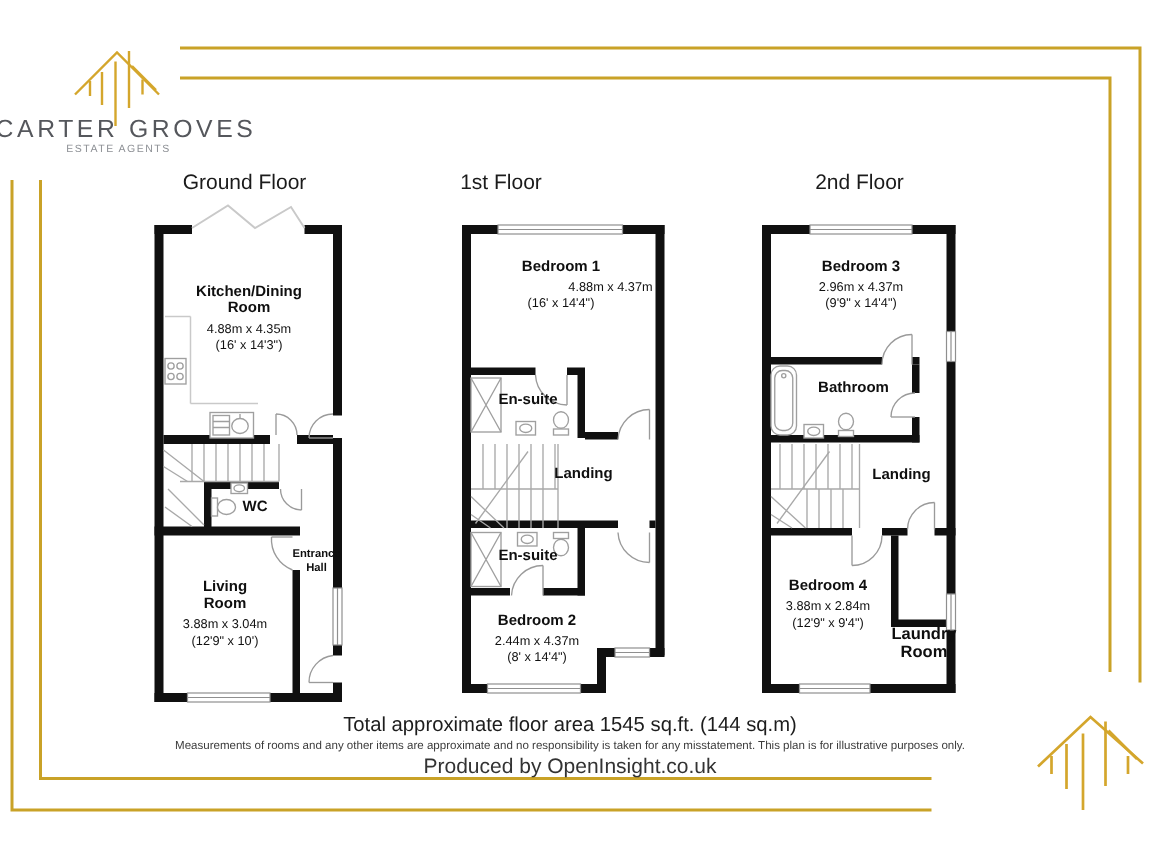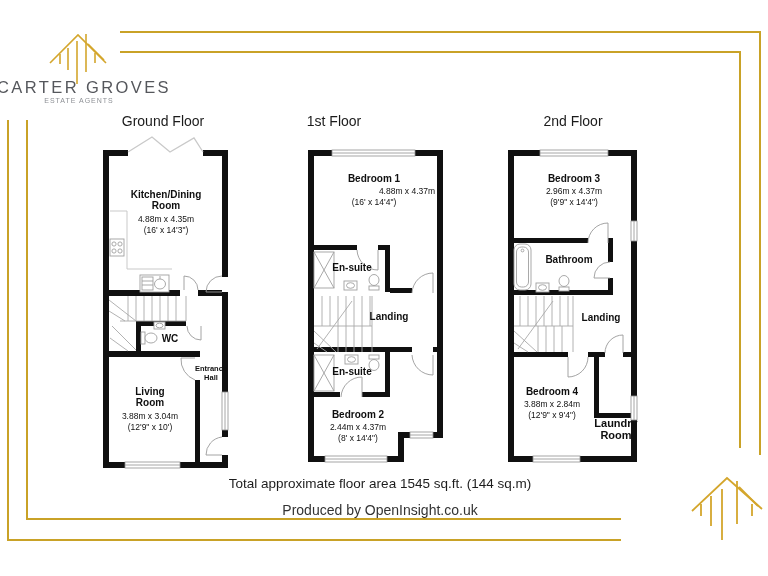--- a/index.html
+++ b/index.html
@@ -280,15 +280,16 @@
   <div class="abs center rdim" style="left:574px;top:191px;">2.96m x 4.37m</div>
   <div class="abs center rdim" style="left:574px;top:202px;">(9'9" x 14'4")</div>
   <div class="abs center rname" style="left:545px;top:259px;margin-left:24px;">Bathroom</div>
   <div class="abs center rname" style="left:601px;top:317px;">Landing</div>
   <div class="abs center rname" style="left:552px;top:391px;">Bedroom 4</div>
   <div class="abs center rdim" style="left:552px;top:404px;">3.88m x 2.84m</div>
   <div class="abs center rdim" style="left:552px;top:415px;">(12'9" x 9'4")</div>
   <div class="abs center rname" style="left:616px;top:388px;width:50px;font-size:11px;margin-top:41px;">Laundry Room</div>
 
   <div class="abs center foot-total" style="left:380px;top:483px;text-align:center;">Total approximate floor area 1545 sq.ft. (144 sq.m)</div>
+  <div class="abs center foot-disc" style="left:380px;top:497px;">Measurements of rooms and any other items are approximate and no responsibility is taken for any misstatement. This plan is for illustrative purposes only.</div>
   <div class="abs center foot-prod" style="left:380px;top:510px;">Produced by OpenInsight.co.uk</div>
 
 </div>
 
 </body></html>

